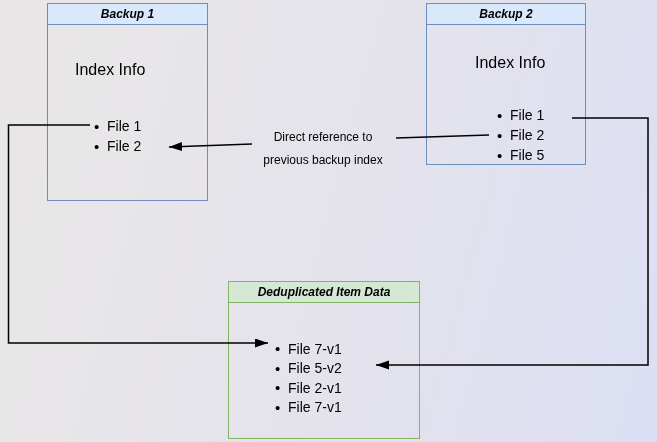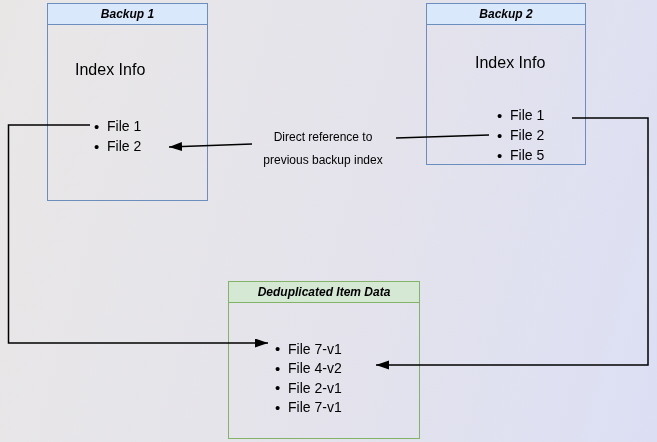--- a/index.html
+++ b/index.html
@@ -73,21 +73,21 @@
   <div class="box green" style="left:228px;top:281px;width:192px;height:158px;">
     <div class="box-header">Deduplicated Item Data</div>
   </div>
   <div class="file-list dedup" style="left:275px;top:339px;">
     <div class="row">
       <span class="bullet">•</span>
       <span>File 7-v1</span>
     </div>
     <div class="row">
       <span class="bullet">•</span>
-      <span>File 4-v2</span>
+      <span>File 5-v2</span>
     </div>
     <div class="row">
       <span class="bullet">•</span>
       <span>File 2-v1</span>
     </div>
     <div class="row">
       <span class="bullet">•</span>
       <span>File 7-v1</span>
     </div>
   </div>

